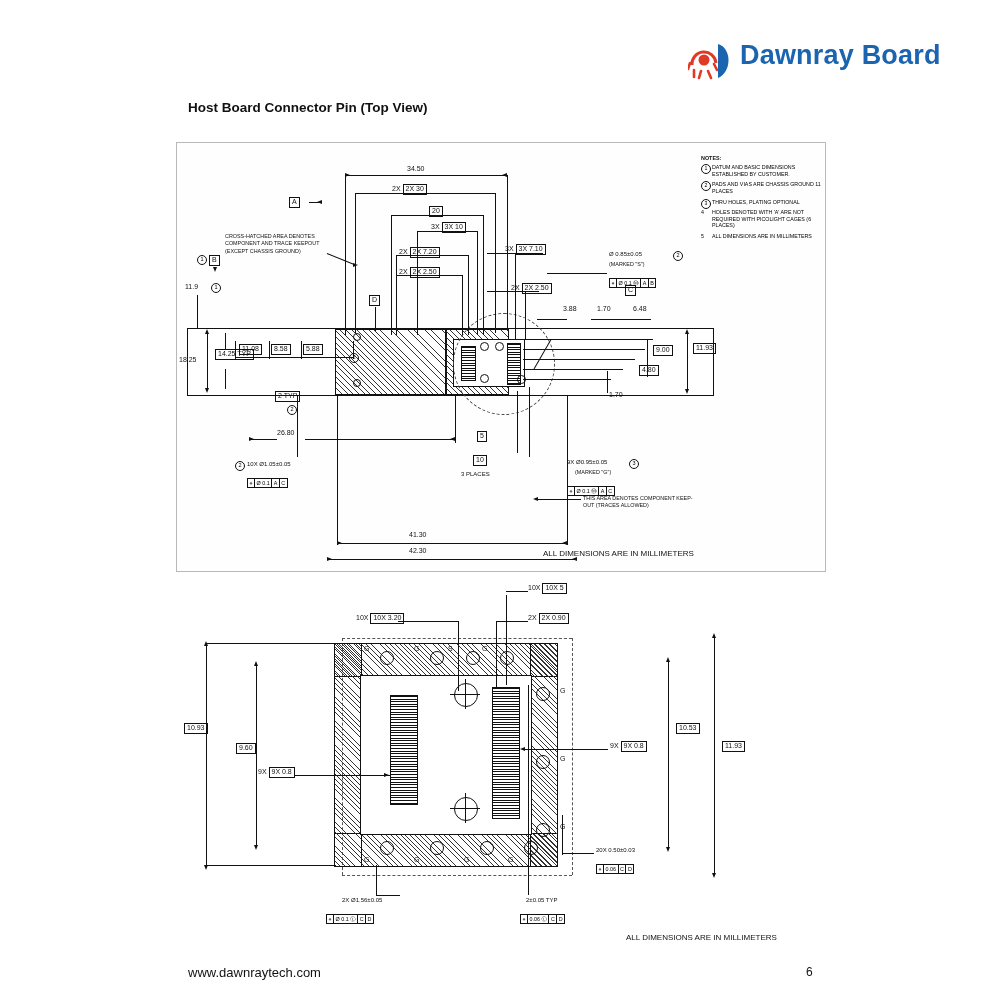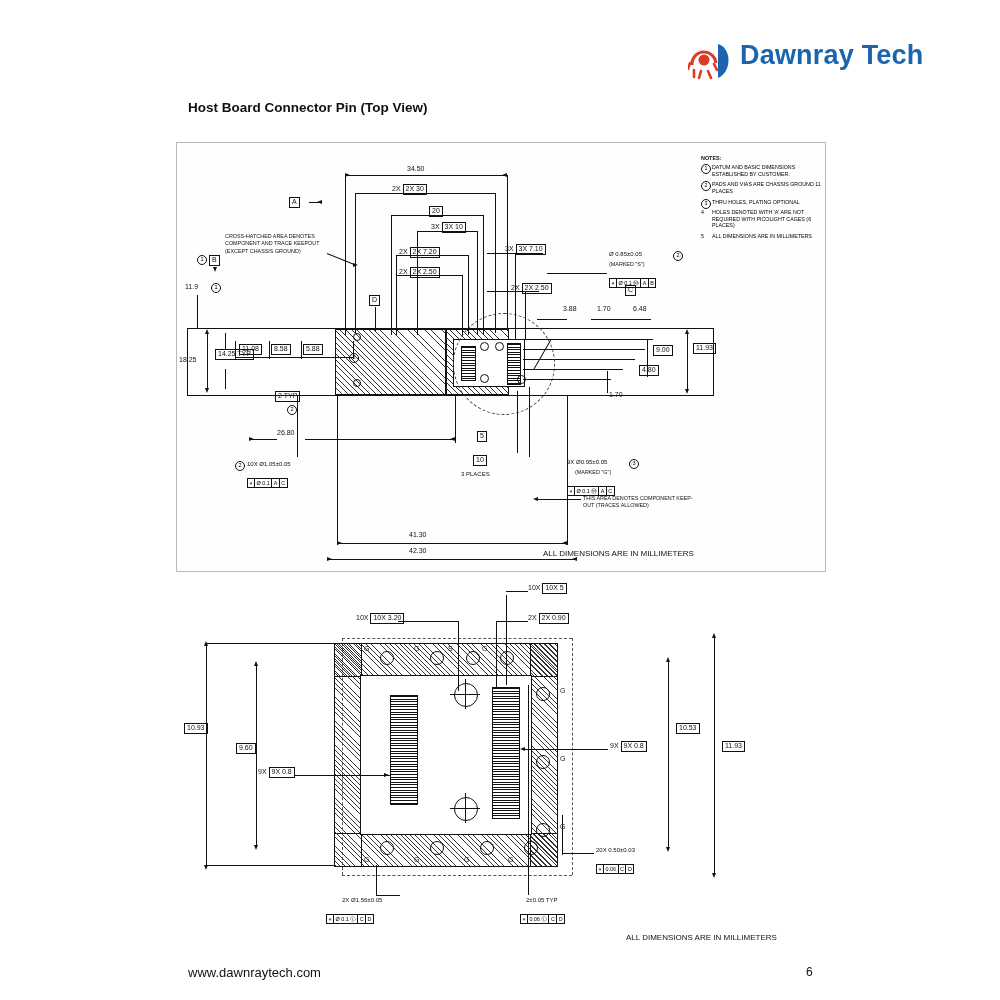--- a/index.html
+++ b/index.html
@@ -86,21 +86,21 @@
           <line x1="13" y1="33" x2="11" y2="40"></line>
           <line x1="20" y1="33" x2="23" y2="40"></line>
           <line x1="2" y1="25" x2="0" y2="31"></line>
           <line x1="26" y1="26" x2="29" y2="32"></line>
         </g>
         <path d="M4 27 A12 12 0 0 1 28 25" fill="none" stroke="#e03a27" stroke-width="3"></path>
         <circle cx="16" cy="22" r="5.5" fill="#e03a27"></circle>
         <path d="M30 6 C44 10 44 34 30 40 Z" fill="#1a64b0"></path>
       </svg>
     </div>
-    <div class="logo-text">Dawnray Tech</div>
+    <div class="logo-text">Dawnray Board</div>
   </div>
 
   <div class="doc-title">Host Board Connector Pin (Top View)</div>
 
   <div class="frame1">
 
     <div class="notes" style="left:524px;top:12px;">
       <div class="cad s5" style="position:relative;left:0;top:0;font-weight:bold;margin-bottom:3px;">NOTES:</div>
       <div class="note-row">
         <span class="note-badge">1</span>

